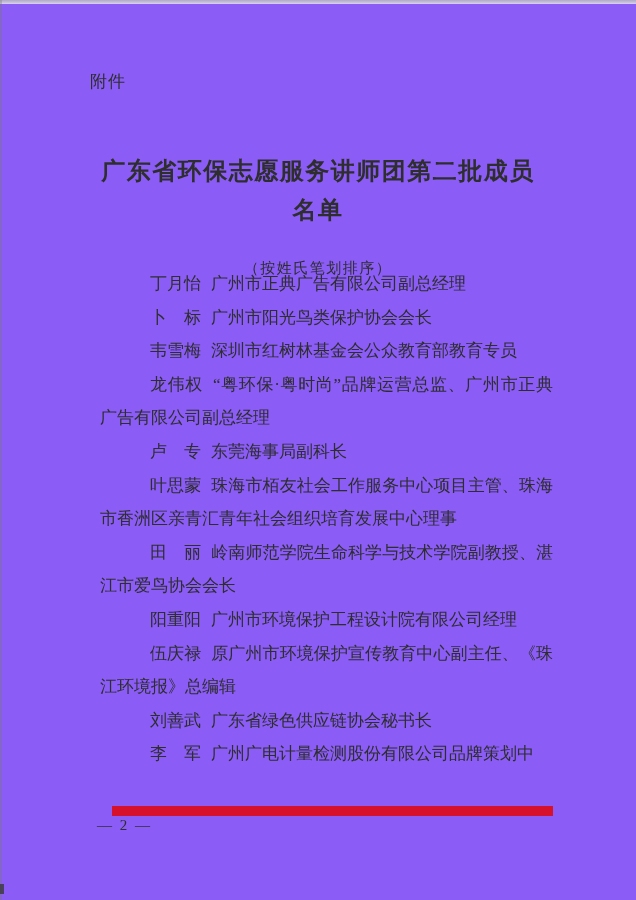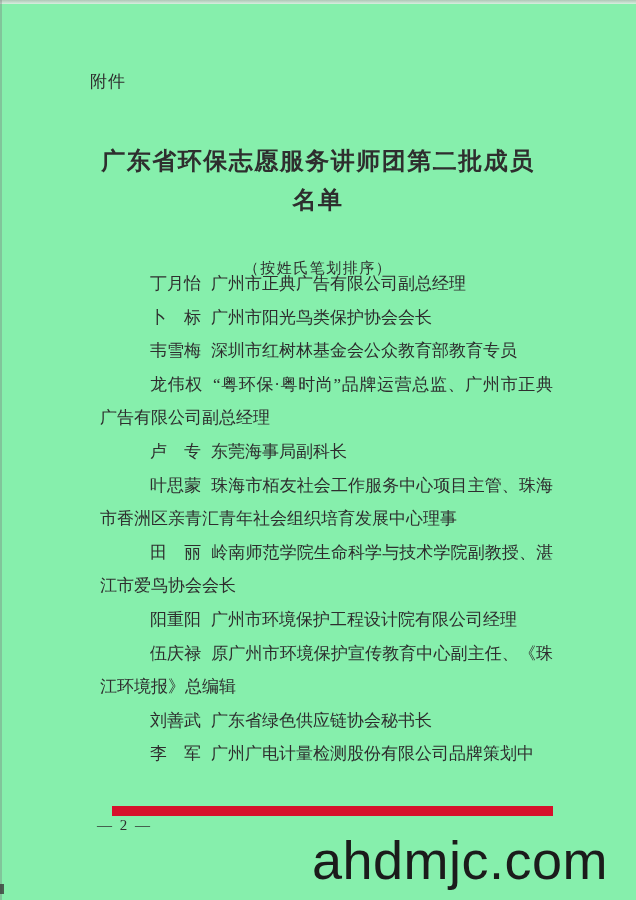--- a/index.html
+++ b/index.html
@@ -1,21 +1,21 @@
 <!DOCTYPE html>
 <html lang="zh" style="--red-bar: #d6112b; --wm: #1b1b1b;"><head>
 <meta charset="utf-8">
 <style>
   html, body { margin: 0; padding: 0; background: #e9e9e9; }
   .page {
     position: relative;
     width: 636px;
     height: 900px;
     margin: 0 auto;
-    background: #86efac;
+    background: #8b5cf6;
     overflow: hidden;
     font-family: "Liberation Serif", "DejaVu Serif", serif;
     color: #2e2e2e;
   }
   
   .edge-top {
     position: absolute; top: 0; left: 0; right: 0; height: 4px;
     background: linear-gradient(#b9bdb9, #eceeec);
     opacity: .8;
   }
@@ -26,21 +26,21 @@
   .edge-left-mark {
     position: absolute; left: 0; bottom: 6px; width: 4px; height: 10px;
     background: #3a3a3a; opacity: .8;
   }
   .attachment {
     position: absolute; left: 90px; top: 70px;
     font-size: 17px; letter-spacing: 1px;
   }
   .title {
     position: absolute; top: 134px; left: 0; right: 0;
-    margin: 8px;
+    margin: 18px;
     text-align: center;
     font-size: 24px; font-weight: 700;
     line-height: 39px; letter-spacing: 1.5px;
   }
   .sort-note {
     position: absolute; top: 214px; left: 0; right: 0;
     text-align: center;
     font-size: 15px; letter-spacing: 1.5px; margin-top: 45px;
   }
   .member-list {
@@ -107,14 +107,13 @@
 
     <p class="member-row"><span class="member-name">刘善武</span><span class="member-title">广东省绿色供应链协会秘书长</span></p>
 
     <p class="member-row"><span class="member-name">李　军</span><span class="member-title">广州广电计量检测股份有限公司品牌策划中</span></p>
   </div>
 
   <div class="red-bar"></div>
 
   <div class="page-number">— 2 —</div>
 
-  <div class="watermark">ahdmjc.com</div>
 </div>
 
 </body></html>

